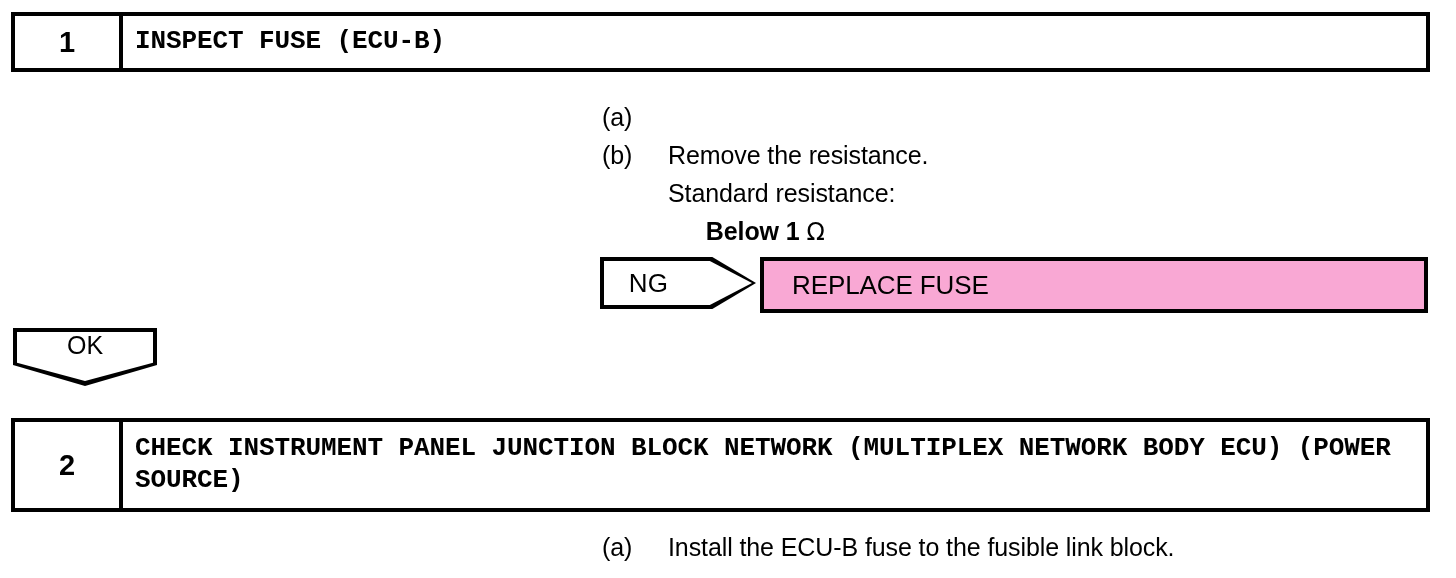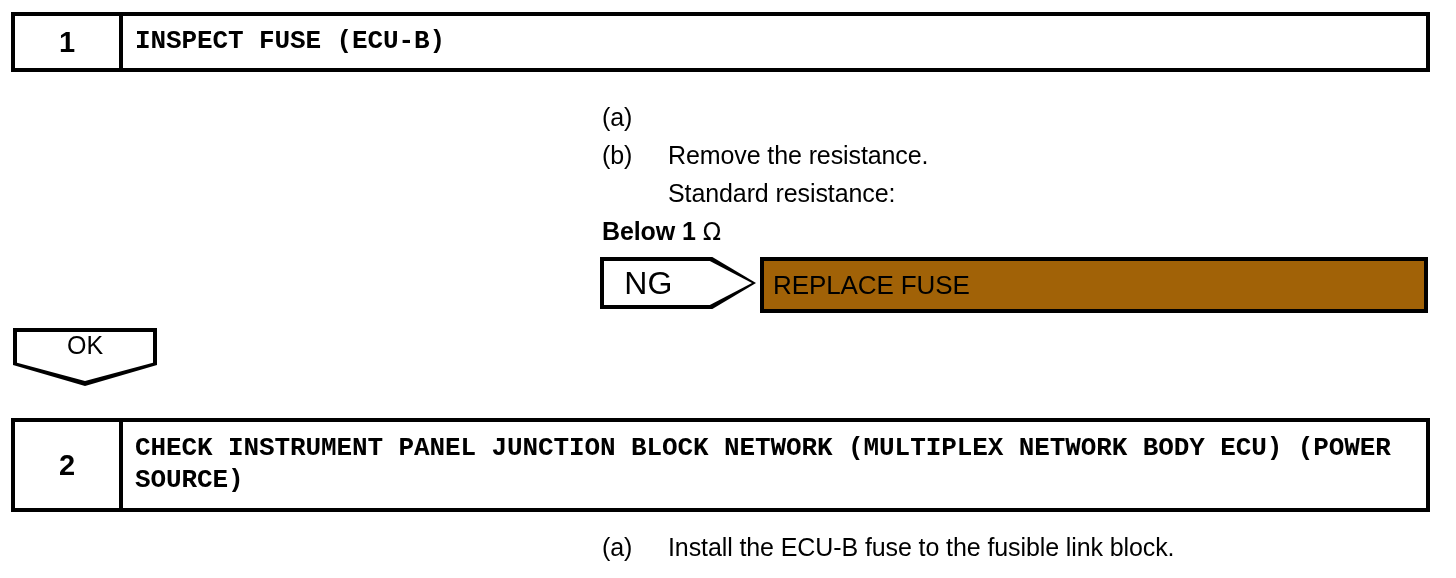--- a/index.html
+++ b/index.html
@@ -87,20 +87,21 @@
   .proc-sub {
     margin-left: 66px;
     font-weight: normal;
     white-space: nowrap;
     height: 38px;
   }
   .proc-sub2 {
     font-weight: bold;
     white-space: nowrap;
     height: 38px;
+    text-align: center;
   }
   .ohm {
     font-family: "DejaVu Sans", sans-serif;
     font-weight: normal;
     font-size: 24px;
   }
 
   #step1-proc { left: 602px; top: 98px; }
   #step2-proc { left: 602px; top: 528px; }
 
@@ -128,21 +129,21 @@
     );
   }
   .arrow-right .arrow-label {
     position: absolute;
     left: 0; top: 0;
     width: 62%;
     height: 100%;
     display: flex;
     align-items: center;
     justify-content: center;
-    font-size: 32px;
+    font-size: 26px;
     font-weight: normal;
     color: #000;
     z-index: 2;
   }
 
   .arrow-down {
     position: absolute;
     background: #000;
     -webkit-clip-path: polygon(
       0 0, 100% 0, 100% 64%, 50% 100%, 0 64%
@@ -176,24 +177,24 @@
   }
 
   #ng-arrow { left: 600px; top: 257px; width: 156px; height: 52px; }
   #ok-arrow { left: 13px; top: 328px; width: 144px; height: 58px; }
 
   
   .result-box {
     position: absolute;
     box-sizing: border-box;
     border: 4px solid #000;
-    background: #a16207;
-    display: flex;
-    align-items: center;
-    padding-left: 9px;
+    background: #f9a8d4;
+    display: flex;
+    align-items: center;
+    padding-left: 28px;
   }
   .result-label {
     font-size: 26px;
     font-weight: normal;
     letter-spacing: -0.1px;
   }
   #replace-fuse-box { left: 760px; top: 257px; width: 668px; height: 56px; }
 </style>
 </head>
 <body>

